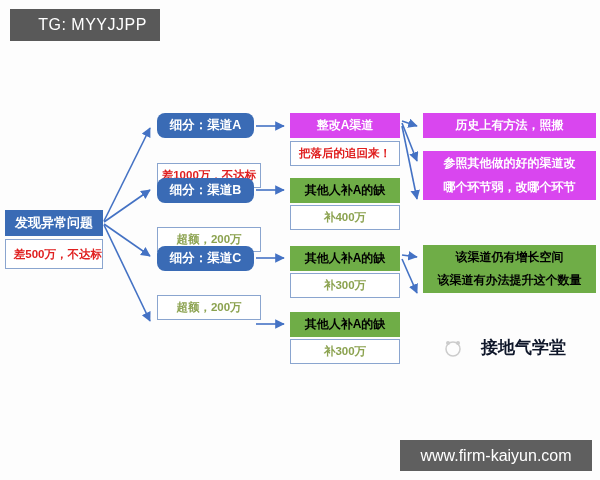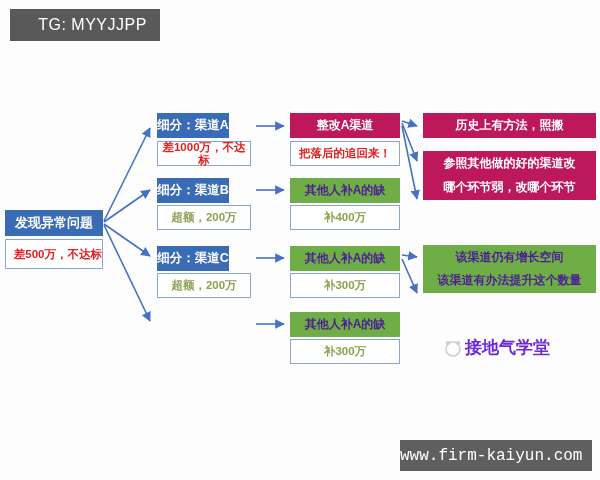--- a/index.html
+++ b/index.html
@@ -7,45 +7,44 @@
     position:relative;width:600px;height:480px;background:#fdfdfd;overflow:hidden;
     font-family:"Liberation Sans","DejaVu Sans",sans-serif;
   }
   .tagbar{
     position:absolute;left:10px;top:9px;width:135px;height:32px;
     background:#595959;color:#ffffff;display:flex;align-items:center;justify-content:center;
     font-size:16px;letter-spacing:.5px;padding-left:15px;
   }
   .footerbar{
     position:absolute;left:400px;top:440px;width:192px;height:31px;
-    background:#5f5f5f;color:#ffffff;display:flex;align-items:center;justify-content:flex-start;
+    background:#5f5f5f;color:#ffffff;display:flex;align-items:center;justify-content:center;
     font-size:16px;
-    font-family:Liberation Mono, monospace;
   }
   .arrows{position:absolute;left:0;top:0;width:600px;height:480px;pointer-events:none;}
   .box{
     position:absolute;display:flex;align-items:center;justify-content:center;
     font-weight:bold;text-align:center;box-sizing:border-box;line-height:1.1;
   }
   .node-blue{background:#3a6bb5;color:#ffffff;font-size:12.5px;}
-  .node-orange{background:#be185d;color:#ffffff;font-size:12px;}
-  .node-green{background:#6fad47;color:#4c1d95;font-size:12px;}
+  .node-orange{background:#d946ef;color:#ffffff;font-size:12px;}
+  .node-green{background:#6fad47;color:#000000;font-size:12px;}
   .note{background:#ffffff;border:1px solid #8aa5cf;font-size:11.5px;}
   .note-red{color:#e02020;}
   .note-green{color:#8ba24f;justify-content:center;}
   .watermark{
-    position:absolute;left:443px;top:336px;display:flex;align-items:center;gap:2px;
-    color:#6d28d9;font-size:17px;font-weight:bold;
+    position:absolute;left:443px;top:336px;display:flex;align-items:center;gap:18px;
+    color:#0f172a;font-size:17px;font-weight:bold;
     text-shadow:1px 1px 0 #ffffff;
   }
   
   .root-node{left:5px;top:210px;width:98px;height:26px;font-size:13px;}
   .root-note{left:5px;top:239px;width:98px;height:30px;justify-content:flex-end;}
-  .b-node{left:157px;width:72px;height:25px;}
-  .b-note{left:157px;width:94px;height:25px;}
+  .b-node{left:157px;width:97px;height:25px;border-radius:8px;}
+  .b-note{left:157px;width:104px;height:25px;margin-top:22px;}
   .m-node{left:290px;width:110px;height:25px;}
   .m-note{left:290px;width:110px;height:25px;}
   .r-node{left:423px;width:173px;height:25px;}
   .rowA{top:113px;} .rowAn{top:141px;}
   .rowB{top:178px;} .rowBn{top:205px;}
   .rowC{top:246px;} .rowCn{top:273px;}
   .rowD{top:312px;} .rowDn{top:339px;}
   .o1{top:113px;align-items:center;} .o2{top:151px;} .o3{top:175px;text-align:right;}
   .g1{top:245px;} .g2{top:268px;}
 </style>

